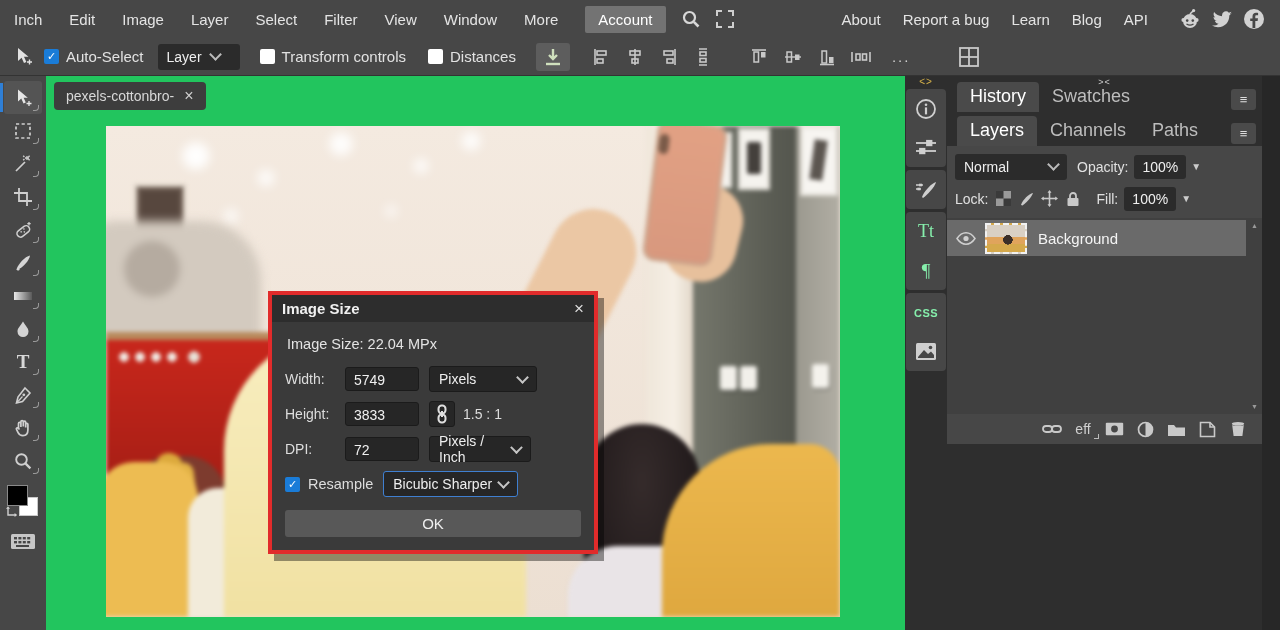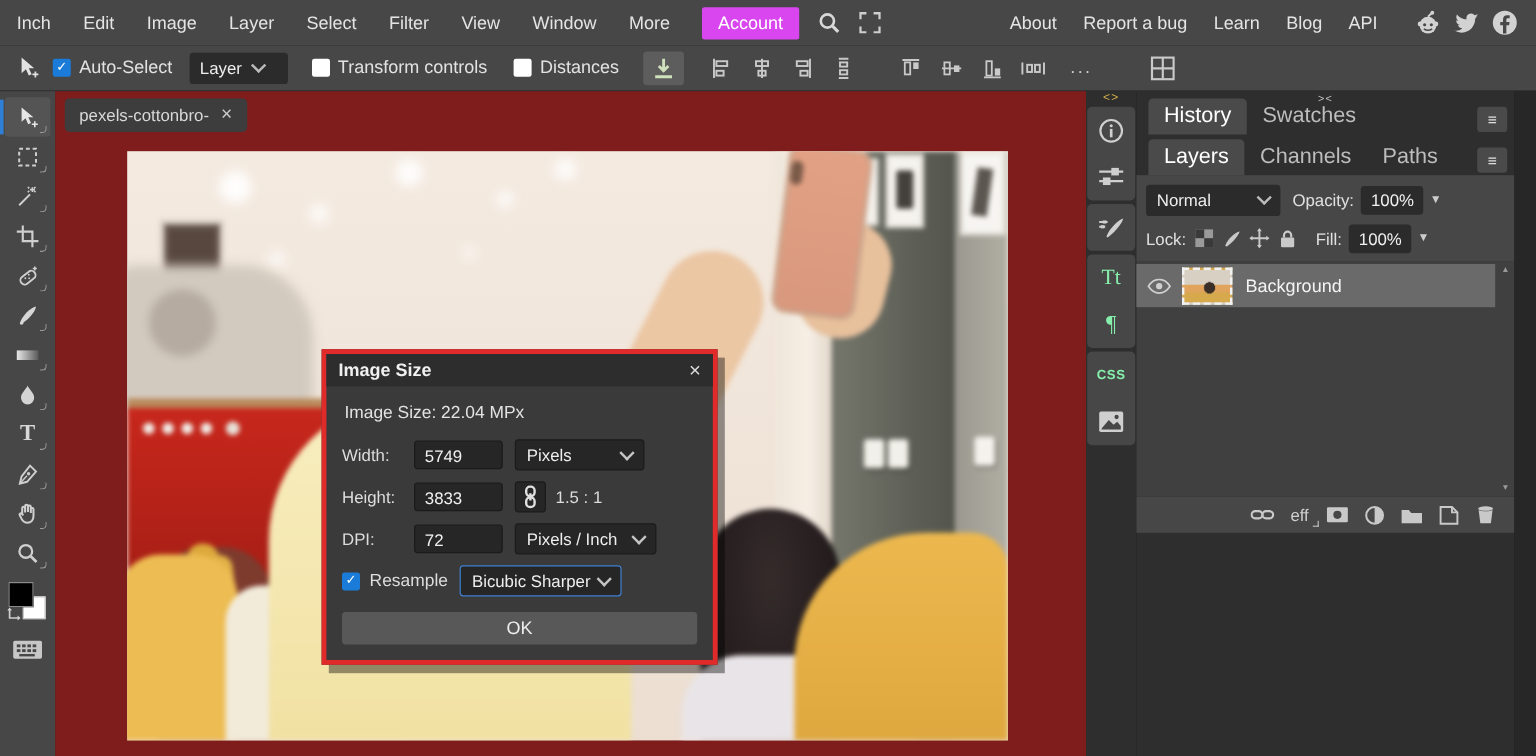--- a/index.html
+++ b/index.html
@@ -3,21 +3,21 @@
 <meta charset="utf-8">
 <style>
   html,body{margin:0;padding:0;background:#1c1c1c;}
   body{width:1280px;height:630px;overflow:hidden;font-family:"Liberation Sans","DejaVu Sans",sans-serif;-webkit-font-smoothing:antialiased;}
   .app{position:relative;width:1280px;height:630px;background:#1c1c1c;}
   .abs{position:absolute;}
 
   
   .menubar{left:0;top:0;width:1280px;height:38px;background:#474747;display:flex;align-items:center;padding:0 14px;box-sizing:border-box;color:#e4e4e4;font-size:15px;}
   .menu-item{margin-right:27px;cursor:default;white-space:nowrap;}
-  .account-btn{background:#d946ef;color:#fff;padding:5px 13px;border-radius:2px;margin-right:14px;}
+  .account-btn{background:#737373;color:#fff;padding:5px 13px;border-radius:2px;margin-right:14px;}
   .top-icon{width:22px;height:22px;display:flex;align-items:center;justify-content:center;margin-right:12px;}
   .right-links{margin-left:auto;display:flex;align-items:center;}
   .right-links .menu-item{margin-right:22px;}
   .soc{width:24px;height:24px;display:flex;align-items:center;justify-content:center;margin-left:8px;}
 
   
   .optionsbar{left:0;top:38px;width:1280px;height:38px;background:#474747;border-bottom:1px solid #333;display:flex;align-items:center;padding:0 10px;box-sizing:border-box;color:#e2e2e2;font-size:15px;}
   .cb{width:15px;height:15px;border-radius:2px;background:#fff;display:flex;align-items:center;justify-content:center;font-size:11px;line-height:1;color:#fff;flex:0 0 auto;}
   .cb.on{background:#1a7cd8;}
   .cb-label{margin:0 14px 0 7px;white-space:nowrap;}
@@ -31,21 +31,21 @@
   
   .toolbar{left:0;top:76px;width:46px;height:554px;background:#474747;display:flex;flex-direction:column;align-items:center;padding-top:5px;box-sizing:border-box;}
   .tool{position:relative;width:38px;height:33px;display:flex;align-items:center;justify-content:center;border-radius:3px;}
   .tool.sel{background:#545454;}
   .tool.sel:before{content:"";position:absolute;left:-4px;top:2px;width:3px;height:29px;background:#2f7fd6;}
   .tool:after{content:"";position:absolute;right:3px;bottom:3px;width:5px;height:5px;border-right:1.5px solid #9a9a9a;border-bottom:1.5px solid #9a9a9a;border-bottom-right-radius:4px;}
   .swatches{position:relative;width:34px;height:34px;margin-top:8px;}
   .kbd{margin-top:14px;}
 
   
-  .canvas-area{left:46px;top:76px;width:859px;height:554px;background:#7f1d1d;overflow:hidden;}
+  .canvas-area{left:46px;top:76px;width:859px;height:554px;background:#22c55e;overflow:hidden;}
   .doc-tab{position:absolute;left:8px;top:6px;height:28px;background:#3d3d3d;border-radius:4px;display:flex;align-items:center;padding:0 12px;color:#d8d8d8;font-size:14px;}
   .doc-tab .x{margin-left:10px;color:#cfcfcf;font-size:16px;}
   .photo{position:absolute;left:60px;top:50px;width:734px;height:491px;overflow:hidden;background:linear-gradient(180deg,#f4eae0,#ecdfd2);}
   .photo *{position:absolute;}
   .blurwrap{left:0;top:0;width:734px;height:491px;filter:blur(2px);}
 
   
   .dialog{left:268px;top:291px;width:330px;background:#3a3a3a;border:4px solid #e12b2b;box-sizing:border-box;box-shadow:6px 7px 0 rgba(0,0,0,.4);color:#e0e0e0;}
   .dlg-title{height:27px;background:#2d2d2d;display:flex;align-items:center;padding:0 10px;font-weight:bold;font-size:15px;color:#f0f0f0;}
   .dlg-x{margin-left:auto;font-size:17px;font-weight:normal;color:#ddd;}
@@ -462,21 +462,21 @@
               <rect x="3.5" y="1.5" width="7" height="8" rx="3.2"></rect>
               <rect x="3.5" y="10.5" width="7" height="8" rx="3.2"></rect>
               <line x1="7" y1="7" x2="7" y2="13"></line>
             </svg>
         </span>
         <span class="ratio">1.5 : 1</span>
       </div>
       <div class="dlg-row">
         <span class="dlg-label">DPI:</span>
         <span class="dlg-input">72</span>
-        <span class="dlg-select" style="width:118px">
+        <span class="dlg-select" style="width:102px">
           <span>Pixels / Inch</span>
           <span class="chev" style="margin-left:auto"></span>
         </span>
       </div>
       <div class="dlg-row">
         <span class="cb on">✓</span>
         <span style="margin-left:8px;font-size:14.5px;color:#ddd;">Resample</span>
         <span class="dlg-select" style="width:135px;border-color:#3f7fd0;">
           <span>Bicubic Sharper</span>
           <span class="chev" style="margin-left:auto"></span>

